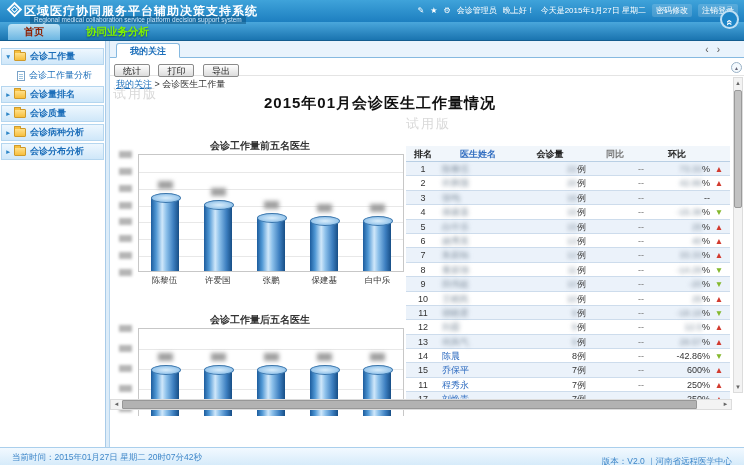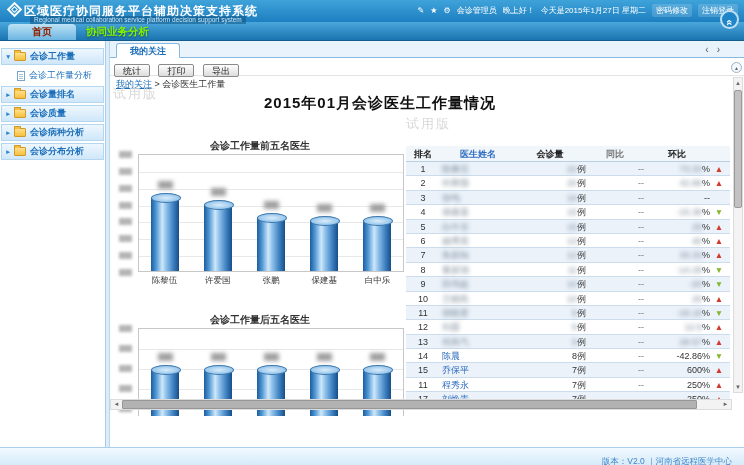--- a/index.html
+++ b/index.html
@@ -10,21 +10,21 @@
   .hdr { position:relative; height:22px; background:linear-gradient(#3fa3da,#1d7fc0); z-index:6; }
   .logo { position:absolute; left:9px; top:4px; width:11px; height:11px; border:2px solid #fff; transform:rotate(45deg); background:#2a8fcd; box-shadow:inset 0 0 0 1px #2a8fcd, inset 0 0 0 2px #fff; }
   .hdr-title { position:absolute; left:24px; top:3px; color:#fff; font-size:12px; font-weight:bold; letter-spacing:1px; white-space:nowrap;font-family:Liberation Serif, serif; }
   .hdr-sub { position:absolute; left:30px; top:16px; font-size:6.5px; color:#cfe9fa; background:rgba(10,80,125,.5); padding:0 4px; line-height:8px; white-space:nowrap; z-index:7; }
   .hdr-right { position:absolute; right:6px; top:4px; display:flex; align-items:center; gap:6px; color:#fff; font-size:8px; white-space:nowrap; }
   .hdr-ico { font-size:8px; color:#fff; cursor:pointer; }
   .hdr-btn { background:rgba(255,255,255,.16); padding:1px 4px; border-radius:2px; cursor:pointer; }
 
   
   .tabbar { position:relative; height:19px; background:linear-gradient(#4aa7dc,#1a74b0); border-bottom:1px solid #135c8e; z-index:5; }
-  .tab-home { position:absolute; left:8px; bottom:0; height:16px; line-height:16px; padding:0 24px; background:linear-gradient(#bce2f5,#6cb6e2); border-radius:4px 4px 0 0; color:#8e1f00; font-weight:bold; font-size:10px; cursor:pointer; }
+  .tab-home { position:absolute; left:8px; bottom:0; height:16px; line-height:16px; padding:0 16px; background:linear-gradient(#bce2f5,#6cb6e2); border-radius:4px 4px 0 0; color:#8e1f00; font-weight:bold; font-size:10px; cursor:pointer; }
   .tab-biz { position:absolute; left:74px; bottom:0; height:18px; line-height:18px; padding:0 12px; color:#7ff400; font-weight:bold; font-size:10.5px; text-shadow:0 1px 2px rgba(0,0,0,.45); cursor:pointer; }
   .scrolltop { position:absolute; right:5px; top:10px; width:19px; height:19px; border-radius:50%; background:#1e86c8; border:2px solid #bfe0f4; color:#fff; text-align:center; z-index:9; cursor:pointer; }
   .scrolltop span { display:inline-block; transform:rotate(90deg); font-size:11px; line-height:15px; font-weight:bold; }
 
   
   .main { position:absolute; top:41px; left:0; right:0; height:406px; display:flex; }
   .sidebar { width:106px; background:#fff; border-right:1px solid #a9cbe8; padding-top:7px; }
   .side-group { display:flex; align-items:center; height:17px; margin:0 1px 2px 1px; padding-left:3px; background:linear-gradient(#eef7fe,#cfe7f9); border:1px solid #b5d6ef; color:#1d6fba; font-weight:bold; font-size:9px; cursor:pointer; white-space:nowrap; }
   .side-leaf { display:flex; align-items:center; height:17px; margin:0 1px 2px 1px; padding-left:16px; background:#fff; color:#1d6fba; font-size:9px; cursor:pointer; white-space:nowrap; }
   .sarrow { width:9px; font-size:6.5px; color:#2e86c8; }
@@ -406,15 +406,16 @@
       <div class="collapse-ico">▲</div>
       <div class="vscroll">
         <span class="vs-arrow vs-up">▲</span>
         <span class="vs-thumb"></span>
         <span class="vs-arrow vs-down">▼</span>
       </div>
     </div>
   </div>
 
   <div class="ftr">
+    <span class="ftr-left">当前时间：2015年01月27日 星期二 20时07分42秒</span>
     <span class="ftr-right">版本：V2.0 ｜河南省远程医学中心</span>
   </div>
 </div>
 
 </body></html>

